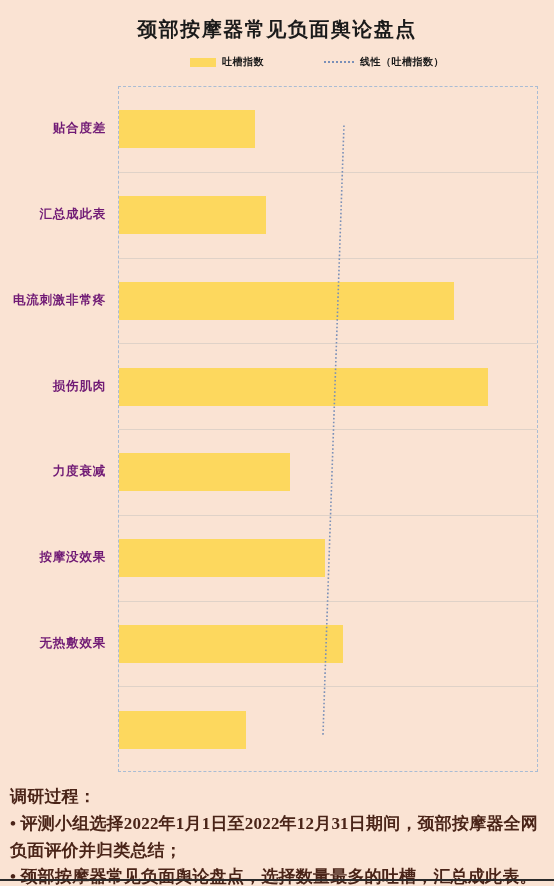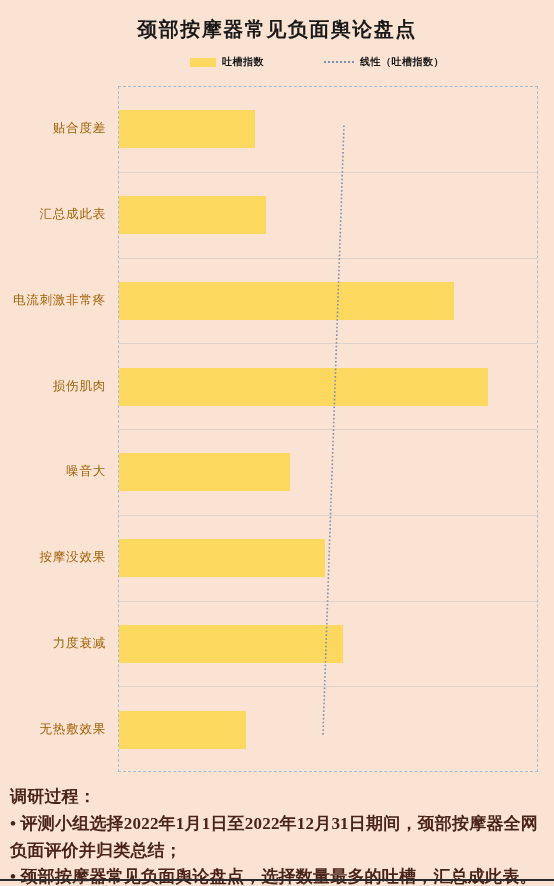--- a/index.html
+++ b/index.html
@@ -113,22 +113,22 @@
     width: 112px;
     height: 686px;
   }
   .ylabel-cell {
     display: flex;
     align-items: center;
     justify-content: flex-end;
     padding-right: 6px;
     box-sizing: border-box;
     font-size: 12.5px;
-    font-weight: normal;
-    color: #a16207;
+    font-weight: bold;
+    color: #701a75;
     letter-spacing: 0.8px;
     white-space: nowrap;
   }
 
   
   .trendline-svg {
     position: absolute;
     left: 0;
     top: 0;
     width: 554px;
@@ -179,23 +179,22 @@
       <span class="legend-dash"></span>
       <span class="legend-label">线性（吐槽指数）</span>
     </div>
   </div>
 
   <div class="ylabels" id="ylabels">
       <div class="ylabel-cell" style="height: 85.75px;">贴合度差</div>
       <div class="ylabel-cell" style="height: 85.75px;">汇总成此表</div>
       <div class="ylabel-cell" style="height: 85.75px;">电流刺激非常疼</div>
       <div class="ylabel-cell" style="height: 85.75px;">损伤肌肉</div>
-      <div class="ylabel-cell" style="height: 85.75px;">噪音大</div>
+      <div class="ylabel-cell" style="height: 85.75px;">力度衰减</div>
       <div class="ylabel-cell" style="height: 85.75px;">按摩没效果</div>
-      <div class="ylabel-cell" style="height: 85.75px;">力度衰减</div>
       <div class="ylabel-cell" style="height: 85.75px;">无热敷效果</div>
     </div>
 
   <div class="plot-wrap">
     <div class="plot-inner" id="plot-inner">
         <div class="cat-row" style="height: 85.75px;">
           <div class="bar" title="贴合度差: 32.6" style="width: 32.6%; background: rgb(253, 216, 94);"></div>
         </div>
         <div class="cat-row" style="height: 85.75px;">
           <div class="bar" title="做工粗糙: 35.2" style="width: 35.2%; background: rgb(253, 216, 94);"></div>

